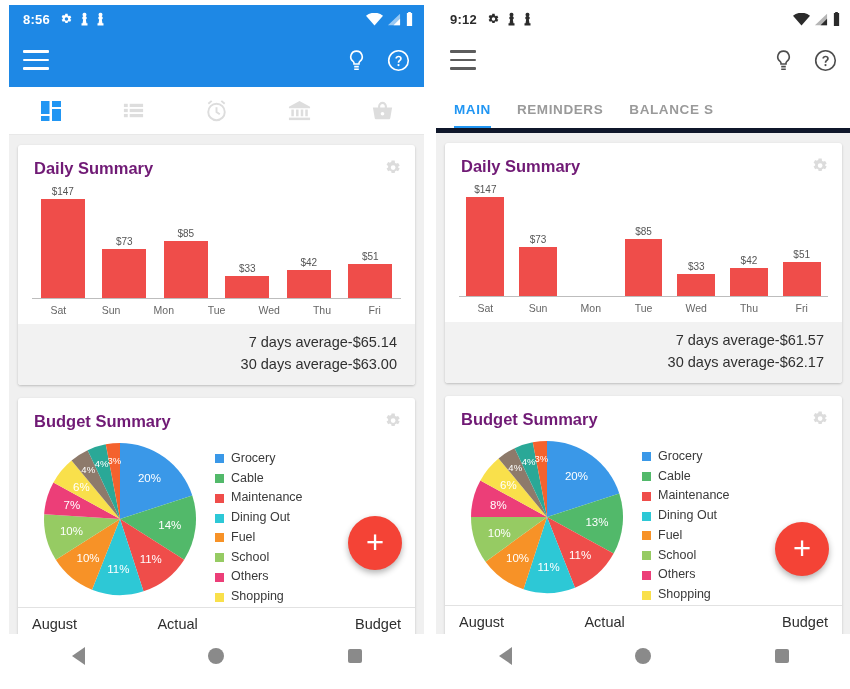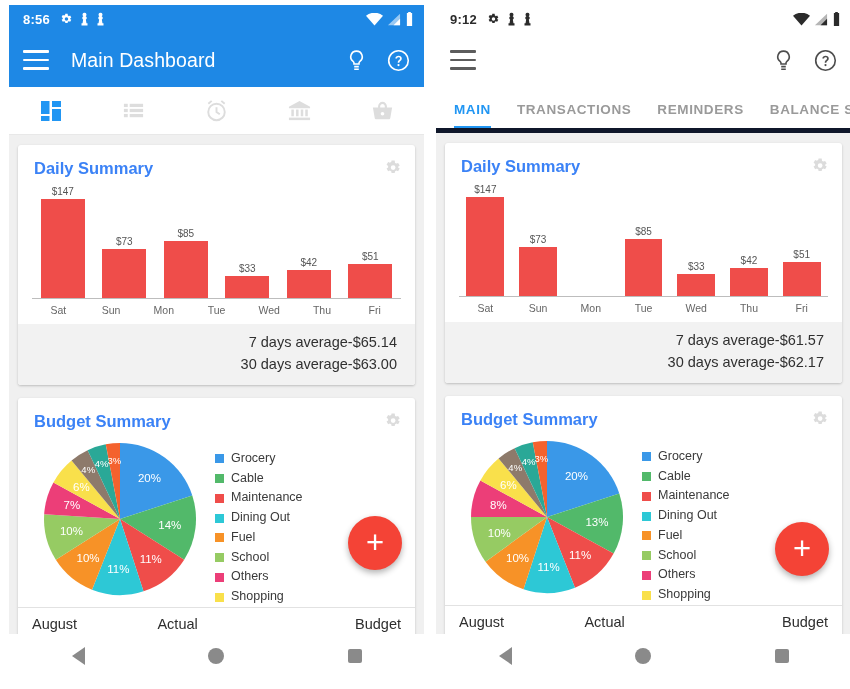--- a/index.html
+++ b/index.html
@@ -121,21 +121,21 @@
     background: #ffffff;
     border-radius: 3px;
     box-shadow: 0 1px 2.5px rgba(0,0,0,0.22);
     margin-bottom: 13px;
     position: relative;
     overflow: hidden;
   }
   .card-title {
     font-size: 16.5px;
     font-weight: bold;
-    color: #3b82f6;
+    color: #701a75;
     padding: 14px 16px 2px 16px;
   }
   .card-gear { position: absolute; top: 13px; right: 13px; cursor: pointer; }
 
   
   .barchart {
     padding: 6px 14px 0 14px;
     height: 118px;
     display: flex;
     align-items: flex-end;
@@ -247,21 +247,20 @@
         </span>
       </span>
     </div>
 
     <div class="appbar blue">
       <div class="hamburger">
           <span></span>
           <span></span>
           <span></span>
         </div>
-      <div class="appbar-title">Main Dashboard</div>
       <div class="appbar-actions">
         <span class="ic">
           <svg width="21" height="23" viewBox="0 0 22 24">
               <path fill="none" stroke="#fff" stroke-width="1.7" d="M11 2.2a6 6 0 0 0-3.6 10.8c.6.5 1 1.2 1 2v.6h5.2v-.6c0-.8.4-1.5 1-2A6 6 0 0 0 11 2.2z"></path>
               <path stroke="#fff" stroke-width="1.7" d="M8.6 18.4h4.8M8.6 21.2h4.8"></path>
             </svg>
         </span>
         <span class="ic">
           <svg width="23" height="23" viewBox="0 0 24 24">
               <circle cx="12" cy="12" r="10.2" fill="none" stroke="#fff" stroke-width="1.7"></circle>
@@ -533,21 +532,20 @@
           <svg width="23" height="23" viewBox="0 0 24 24">
               <circle cx="12" cy="12" r="10.2" fill="none" stroke="#4d4d4d" stroke-width="1.7"></circle>
               <path fill="#4d4d4d" d="M11.1 14.4h1.8v-.4c0-.6.3-1 1-1.6.9-.7 1.5-1.4 1.5-2.6 0-1.7-1.3-2.8-3.3-2.8-1.9 0-3.3 1.1-3.4 2.9h1.8c.1-.8.7-1.3 1.6-1.3.9 0 1.5.5 1.5 1.3 0 .6-.3 1-1 1.6-.9.7-1.4 1.3-1.4 2.5v.4zm.9 3.5a1.1 1.1 0 1 0 0-2.3 1.1 1.1 0 0 0 0 2.3z"></path>
             </svg>
         </span>
       </div>
     </div>
 
     <div class="texttabs">
         <div class="texttab active">MAIN</div>
-        <div class="texttab">TRANSACTIONS</div>
         <div class="texttab">REMINDERS</div>
         <div class="texttab">BALANCE S</div>
       </div>
 
     <div class="body right-body">
 
       <div class="card">
         <div class="card-title">Daily Summary</div>
         <span class="card-gear">
           <svg width="19" height="19" viewBox="0 0 24 24">

